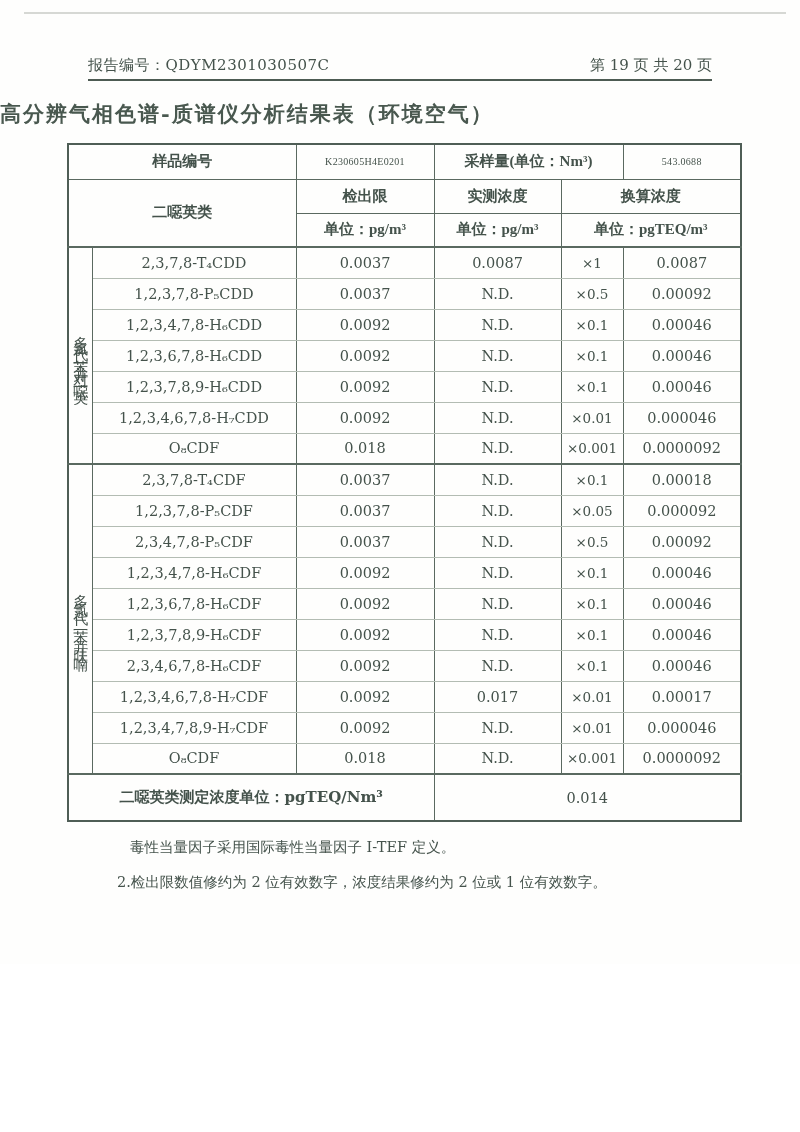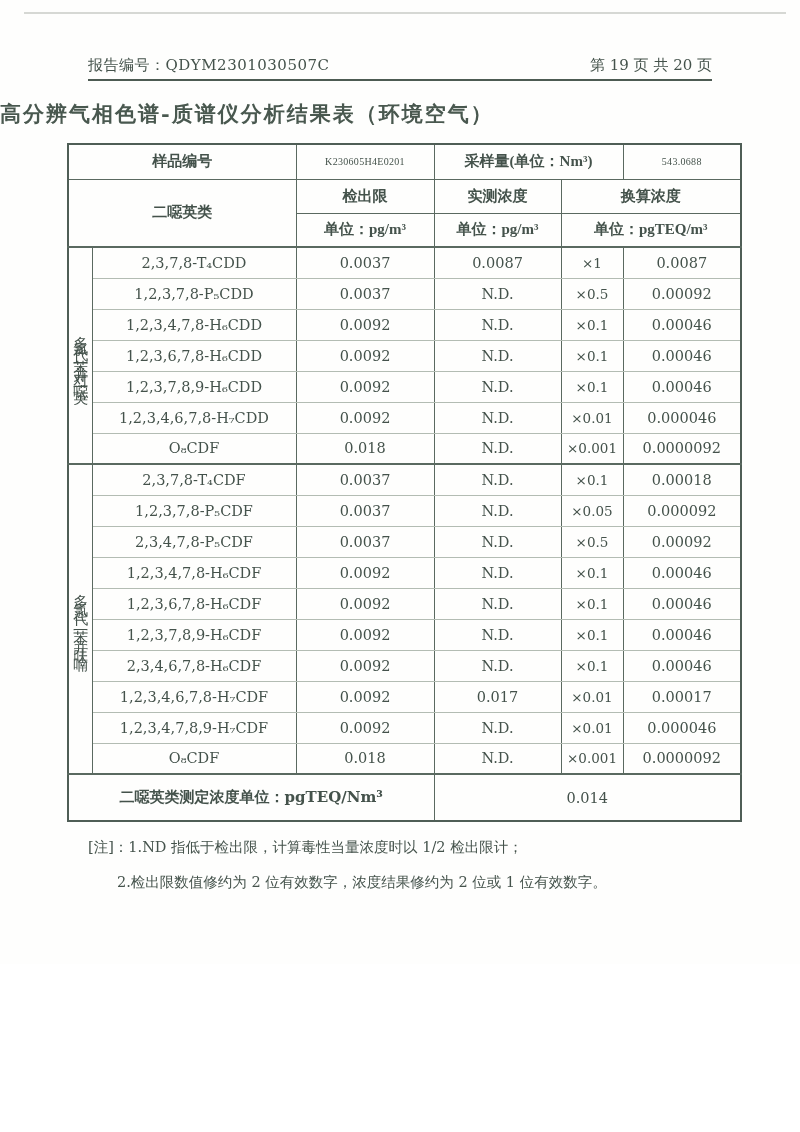--- a/index.html
+++ b/index.html
@@ -218,19 +218,17 @@
     </tr>
 
     <tr class="trailer">
       <td colspan="3" class="flabel">二噁英类测定浓度单位：pgTEQ/Nm³</td>
       <td colspan="3" class="fval">0.014</td>
     </tr>
   </tbody>
     </table>
 
   <div class="notes">
-    <div class="n-line">
-      <span>[注]：</span><span>1.ND 指低于检出限，计算毒性当量浓度时以 1/2 检出限计；</span>
-    </div>
+    <div class="n-line n2">毒性当量因子采用国际毒性当量因子 I-TEF 定义。</div>
     <div class="n-line n3">2.检出限数值修约为 2 位有效数字，浓度结果修约为 2 位或 1 位有效数字。</div>
   </div>
 
 </div>
 
 </body></html>

